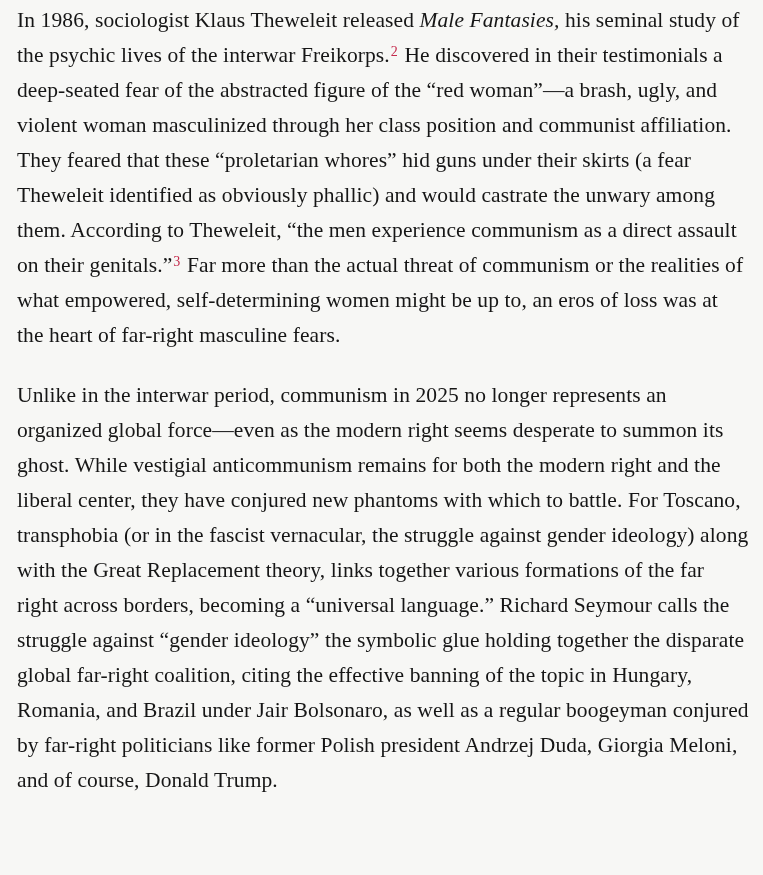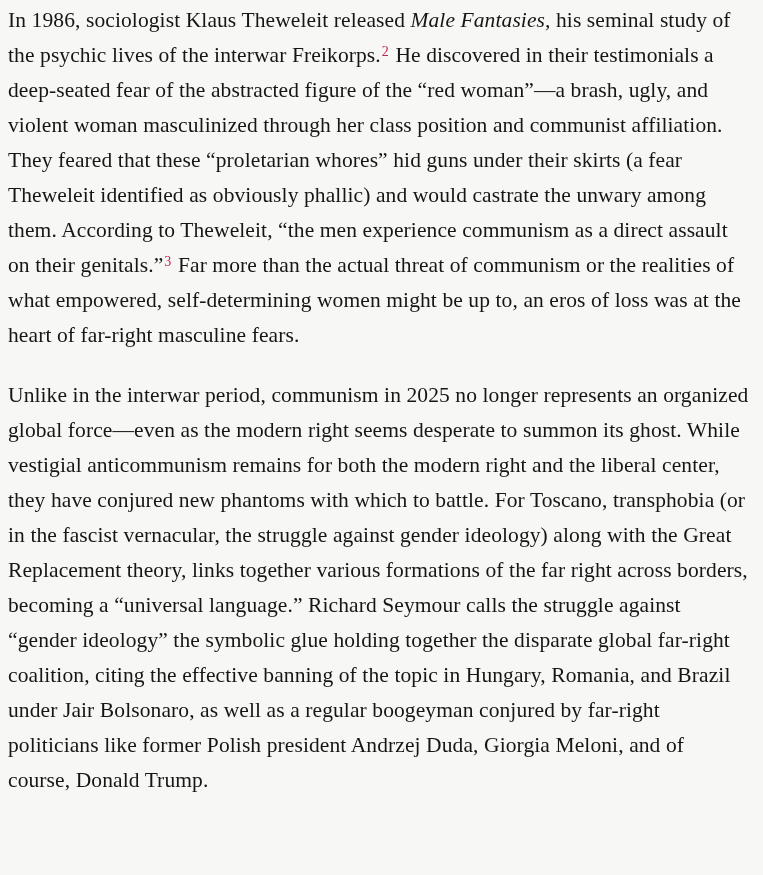--- a/index.html
+++ b/index.html
@@ -10,21 +10,21 @@
   body {
     width: 763px;
     height: 875px;
     overflow: hidden;
     font-family: "Liberation Serif", "DejaVu Serif", serif;
     color: #161616;
   }
   .article-body {
     box-sizing: border-box;
     width: 763px;
-    padding: 3px 14px 0 8px;
+    padding: 3px 14px 0 17px;
     font-size: 21.5px;
     line-height: 35px;
     letter-spacing: 0.1px;
   }
   .article-body p {
     margin: 0 0 25px 0;
   }
   .italic {
     font-style: italic;
   }

